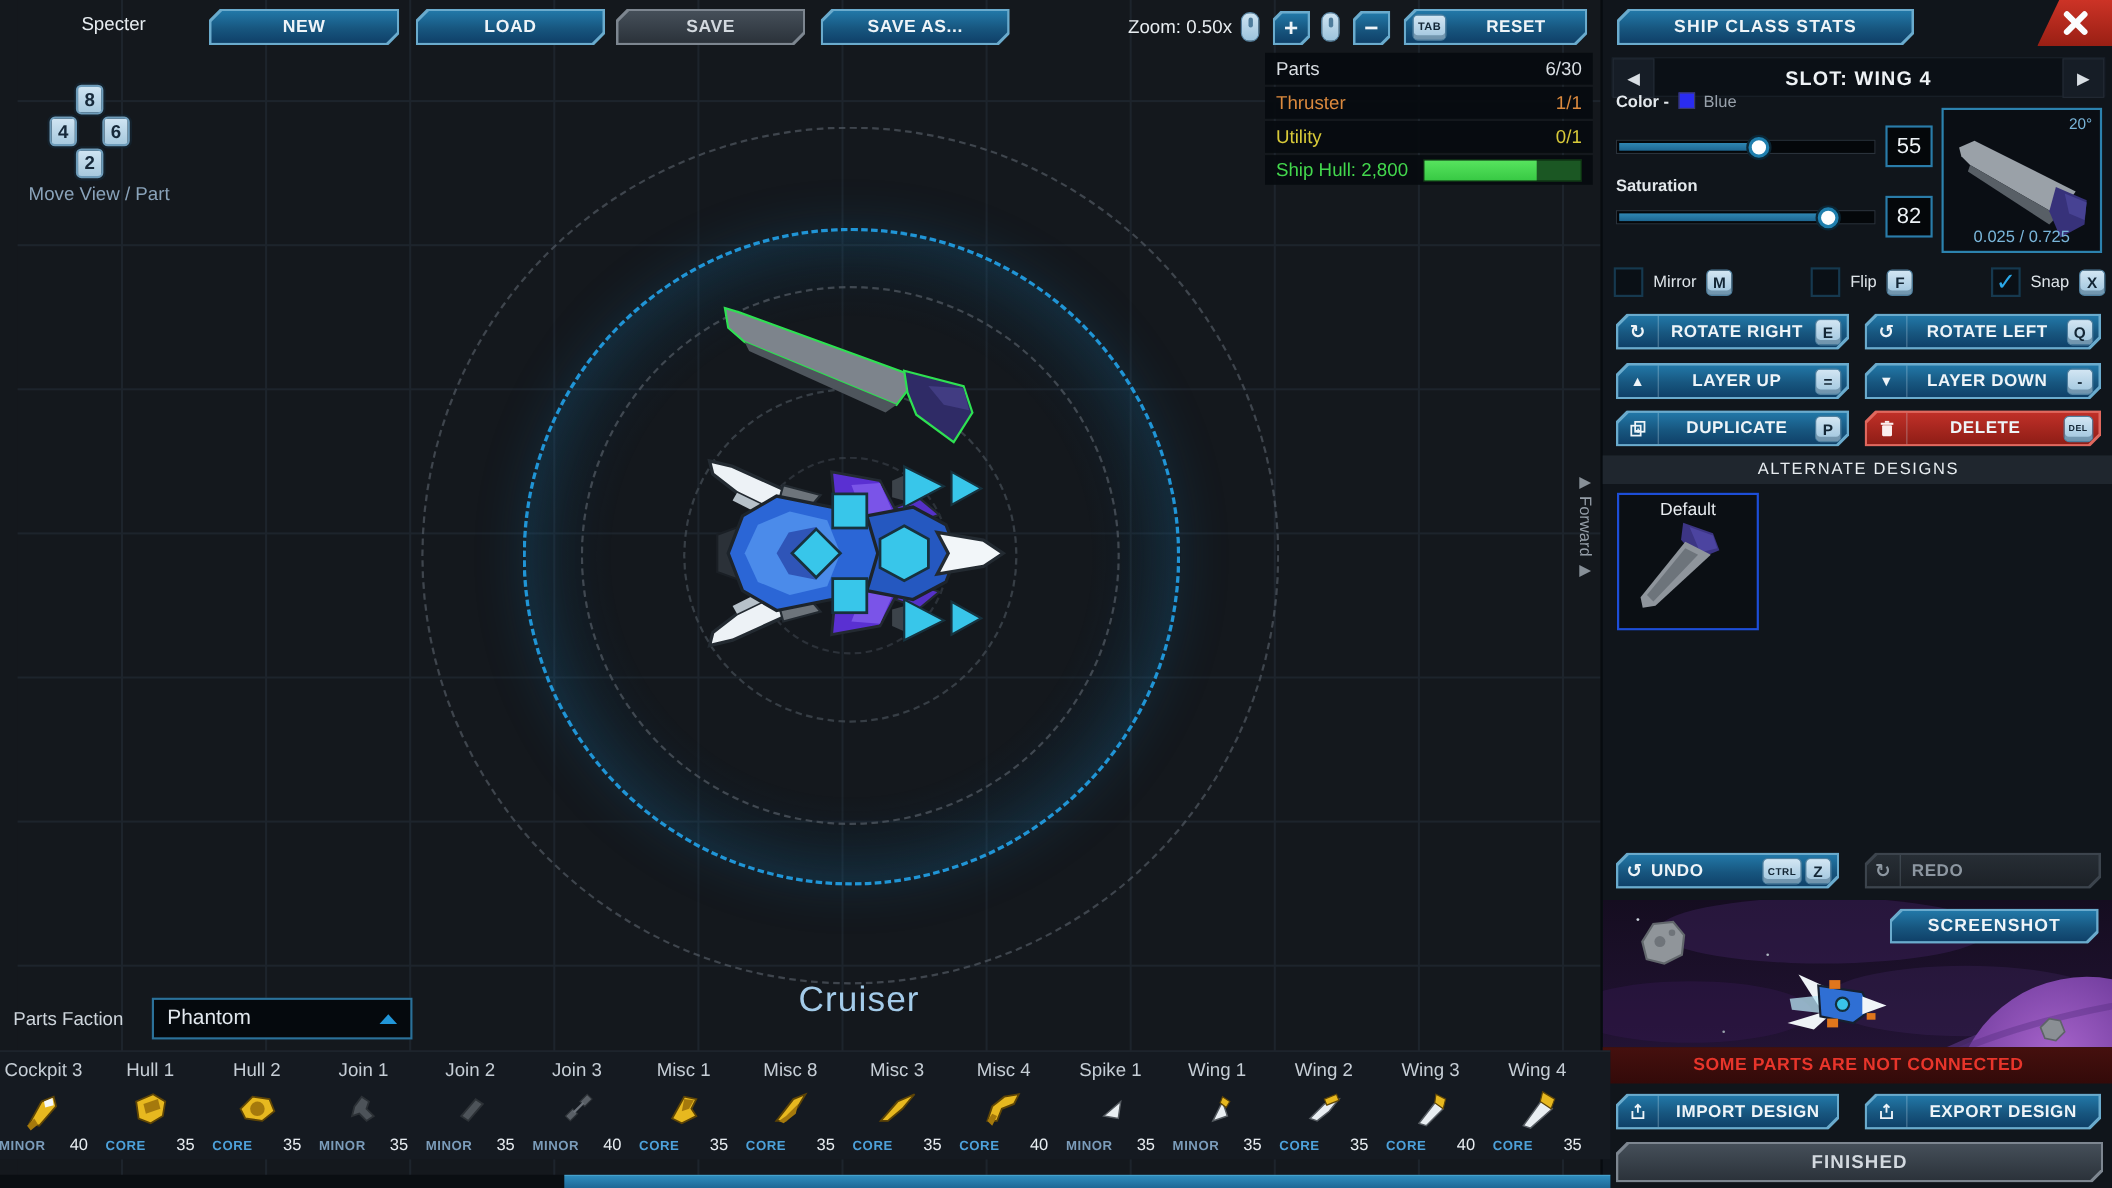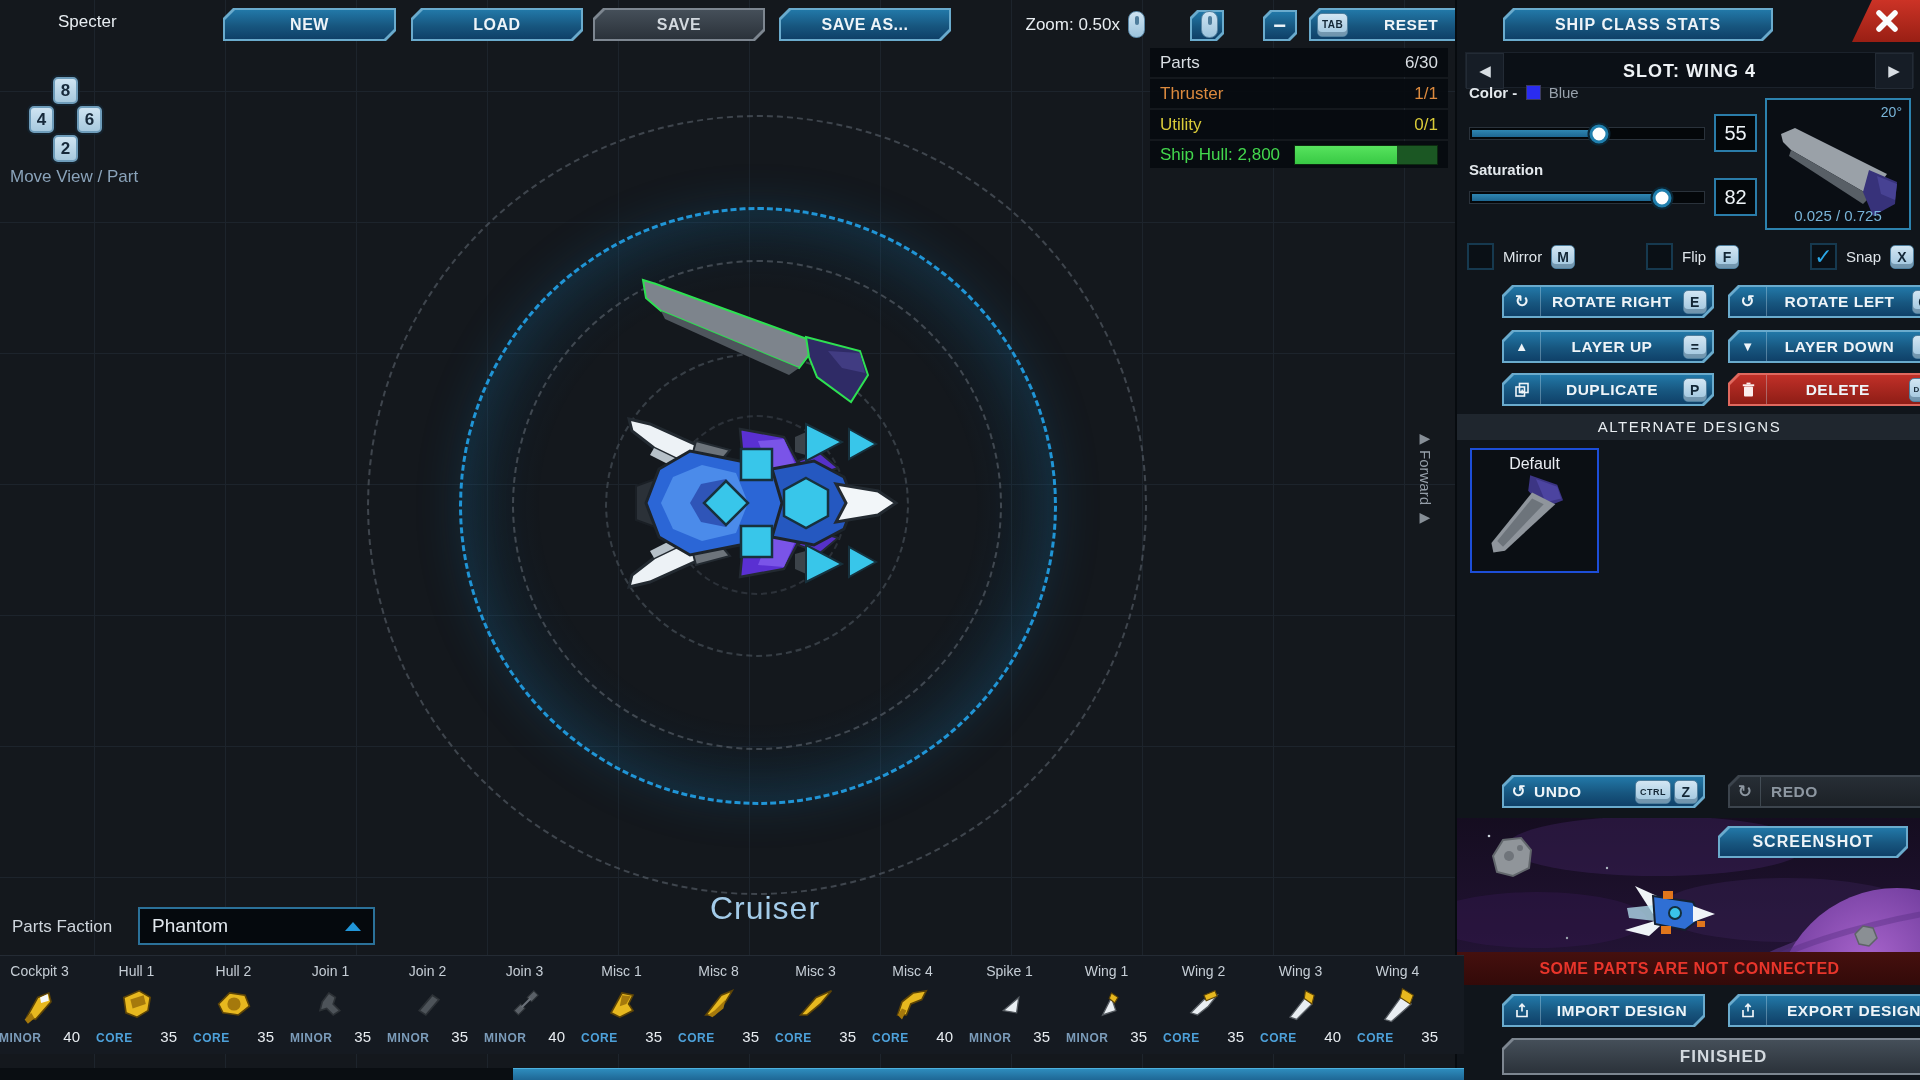--- a/index.html
+++ b/index.html
@@ -1,29 +1,29 @@
 <!DOCTYPE html>
 <html><head>
 <meta charset="utf-8">
 <style>
   html,body{margin:0;padding:0;background:#0b0e12;}
   #stage{position:relative;width:1920px;height:1080px;overflow:hidden;
     font-family:"Liberation Sans","DejaVu Sans",sans-serif;color:#dfe5ea;
     background:#14181d;}
   
-  #canvas{position:absolute;left:0;top:0;width:1669px;height:1080px;
+  #canvas{position:absolute;left:16px;top:0;width:1669px;height:1080px;
     background-color:#14181d;
     background-image:linear-gradient(#1d242c 1.5px,transparent 1.5px),
                      linear-gradient(90deg,#1d242c 1.5px,transparent 1.5px);
     background-size:131px 131px;background-position:-37px -40px;}
   .circle{position:absolute;border-radius:50%;}
   
   .chamf{position:absolute;--c:10px;
     clip-path:polygon(var(--c) 0,100% 0,100% calc(100% - var(--c)),calc(100% - var(--c)) 100%,0 100%,0 var(--c));
-    background:var(--bc,#6aabcd);padding:2px;box-sizing:border-box;cursor:pointer;margin-left:33px;}
+    background:var(--bc,#6aabcd);padding:2px;box-sizing:border-box;cursor:pointer;}
   .chamf>.inner{width:100%;height:100%;box-sizing:border-box;
     clip-path:polygon(var(--c) 0,100% 0,100% calc(100% - var(--c)),calc(100% - var(--c)) 100%,0 100%,0 var(--c));
     background:var(--bg,linear-gradient(180deg,#2278a8 0%,#17567f 55%,#0f4068 100%));
     display:flex;align-items:center;justify-content:center;
     color:#eef4f8;font-weight:bold;font-size:16px;letter-spacing:.5px;}
   .b-gray{--bc:#7d8690;--bg:linear-gradient(180deg,#454f59,#2b323a);}
   .b-gray>.inner{color:#d3d9df;}
   .b-red{--bc:#e0685e;--bg:linear-gradient(180deg,#c03028,#8e1d16);}
   .b-dark{--bc:#3c444d;--bg:linear-gradient(180deg,#272e35,#1c2127);cursor:default;}
   .b-dark>.inner{color:#8d97a1;}
@@ -55,21 +55,21 @@
   .panel-label{position:absolute;font-size:15px;color:#e3e8ec;}
   .mouse{position:absolute;width:17px;height:27px;border-radius:8px;
     background:linear-gradient(180deg,#cfe4f2,#9cc3dc);border:1px solid #5a87a6;box-sizing:border-box;}
   .mouse::after{content:"";position:absolute;left:50%;top:4px;width:4px;height:9px;
     transform:translateX(-50%);border-radius:2px;background:#4f7d9c;}
   .kp{position:absolute;width:25px;height:27px;border-radius:5px;box-sizing:border-box;
     background:linear-gradient(180deg,#cfe4f2,#a7c9de);border:2px solid #6e9cba;
     box-shadow:0 0 0 2px rgba(20,40,55,.6);display:flex;align-items:center;justify-content:center;
     color:#16293a;font-weight:bold;font-size:17px;}
   .part-tile{width:97px;flex:0 0 97px;display:flex;flex-direction:column;align-items:center;cursor:pointer;}
-  .part-name{font-size:14px;color:#c6ced6;margin-top:7px;white-space:nowrap;}
+  .part-name{font-size:17px;color:#c6ced6;margin-top:7px;white-space:nowrap;}
   .part-ico{width:44px;height:44px;margin:3px 0 2px;}
   .part-meta{width:100%;box-sizing:border-box;padding:0 8px;display:flex;
     justify-content:space-between;align-items:baseline;}
   .part-type{font-size:12px;font-weight:bold;letter-spacing:.5px;}
   .part-cost{font-size:15px;color:#e8edf1;}
   .thumb{position:absolute;width:129px;height:125px;background:#0b0f14;border:2px solid #1d4ed8;
     box-sizing:border-box;cursor:pointer;}
   .thumb .t-name{position:absolute;top:5px;width:100%;text-align:center;font-size:16px;color:#e9edf1;}
   .hdr-arrow{position:absolute;top:0;width:38px;height:36px;background:#161d26;border:1px solid #232b35;
     box-sizing:border-box;display:flex;align-items:center;justify-content:center;

